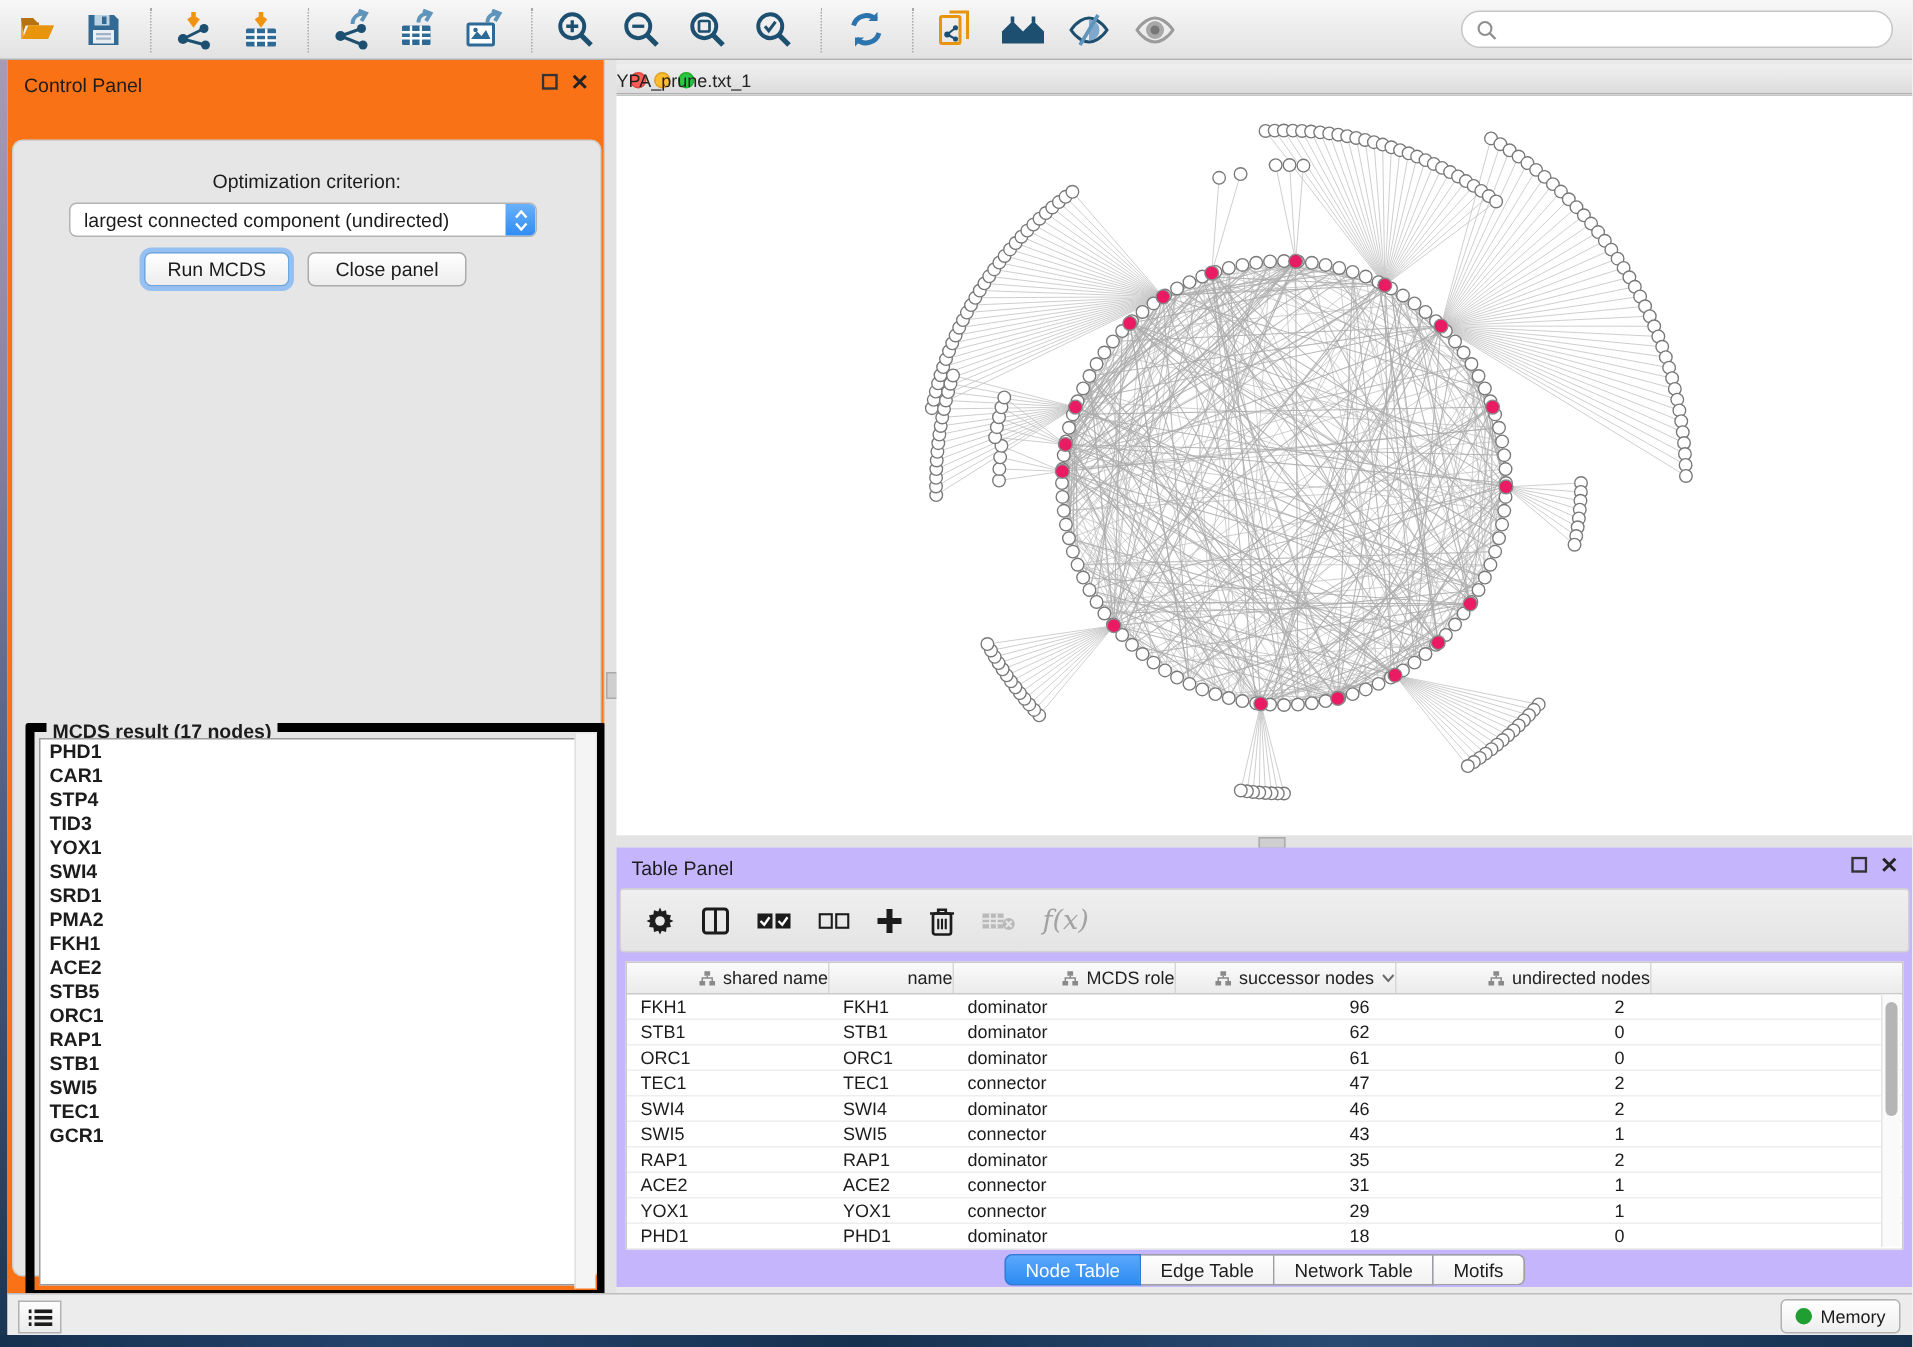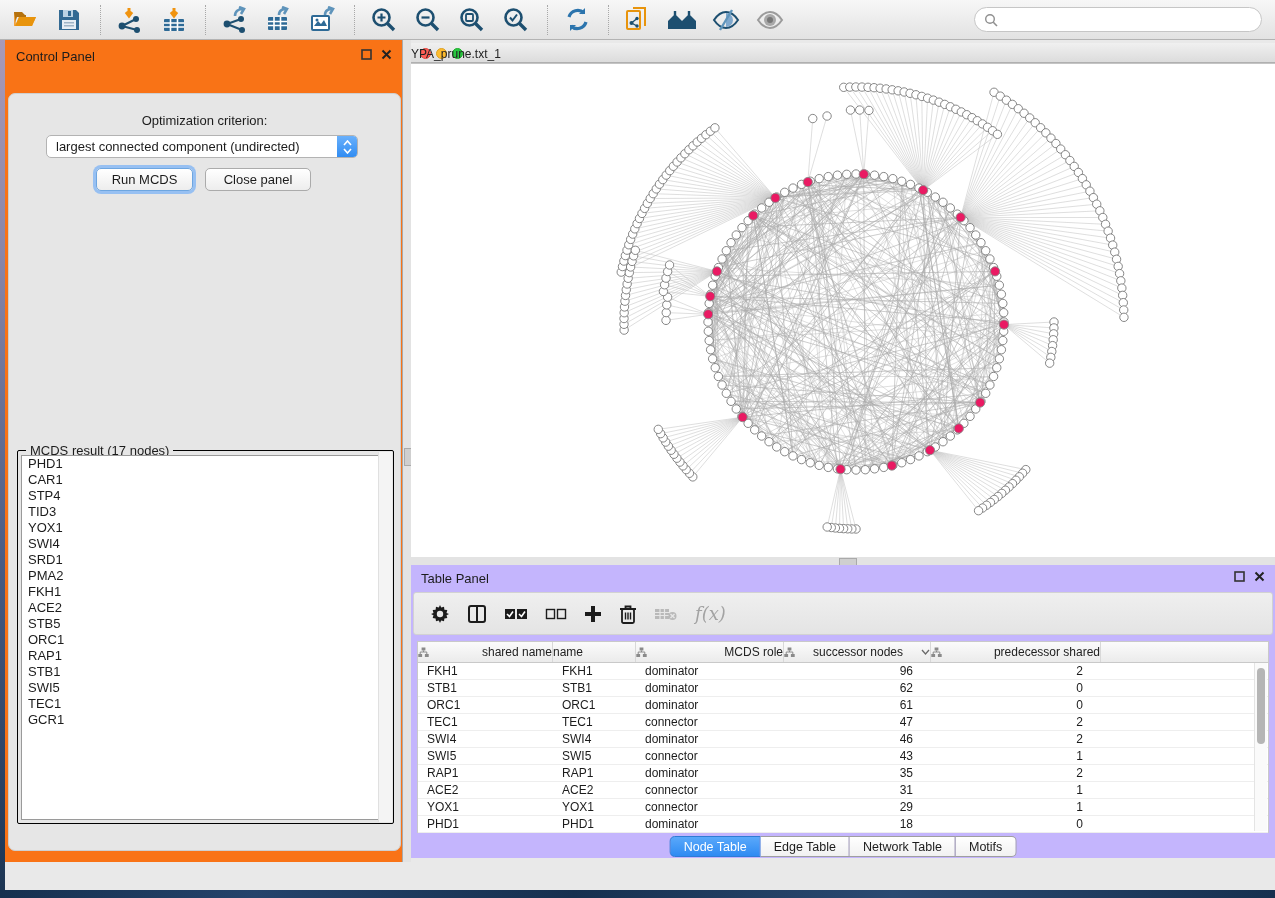--- a/index.html
+++ b/index.html
@@ -25,21 +25,21 @@
   .seg .s:last-child{border-radius:0 5px 5px 0;}
   .seg .s.active{background:linear-gradient(#5aa8fb,#2e8bf2);color:#fff;border-color:#2f7cd4;}
   .cp-tabs{position:absolute;left:50%;top:33px;transform:translateX(-50%);}
   .cp-content{position:absolute;left:3px;top:53px;width:391px;height:756px;background:#e6e6e6;border:1px solid #cfcfcf;border-radius:7px;}
   .opt-label{position:absolute;top:19px;width:100%;text-align:center;font-size:13px;}
   .mac-select{position:absolute;left:37px;top:41px;width:312px;height:23px;background:#fff;border:1px solid #b3b3b3;border-radius:5px;display:flex;align-items:center;box-sizing:border-box;overflow:hidden;}
   .mac-select .val{flex:1;font-size:13px;padding-left:9px;white-space:nowrap;}
   .mac-select .stepper{width:20px;height:23px;background:linear-gradient(#6cb2fc,#2e8bf2);display:flex;flex-direction:column;align-items:center;justify-content:center;gap:2px;}
   .btn{position:absolute;height:23px;background:linear-gradient(#ffffff,#ededed);border:1px solid #ababab;border-radius:5px;font-size:13px;display:flex;align-items:center;justify-content:center;box-sizing:border-box;}
   .btn.focus{box-shadow:0 0 0 3px rgba(85,160,252,.55);border-color:#6ea6e0;}
-  .result-group{position:absolute;left:8px;top:356px;width:375px;height:372px;border:1px solid #000000;border-radius:2px;}
+  .result-group{position:absolute;left:8px;top:388px;width:375px;height:372px;border:6px solid #000000;border-radius:2px;font-weight:bold;}
   .result-label{position:absolute;left:8px;top:-8px;background:#e6e6e6;padding:0 4px;font-size:13px;}
   .result-list{position:absolute;left:3px;top:4px;right:3px;bottom:3px;background:#fff;border:1px solid #9a9a9a;overflow:hidden;}
   .result-list .item{font-size:13px;line-height:16px;padding-left:6px;}
   .result-scroll{position:absolute;right:1px;top:1px;bottom:1px;width:13px;background:#f4f4f4;border-left:1px solid #e0e0e0;}
   
   .v-split{position:absolute;left:403px;top:40px;width:8px;height:822px;background:#e3e3e3;}
   .v-split .grip{position:absolute;left:1px;top:408px;width:6px;height:16px;background:#cfcfcf;border:1px solid #aaa;}
   .h-split{position:absolute;left:411px;top:557px;width:864px;height:8px;background:#e3e3e3;}
   .h-split .grip{position:absolute;left:428px;top:1px;width:16px;height:6px;background:#cfcfcf;border:1px solid #aaa;}
   
@@ -50,21 +50,21 @@
   .net-title{position:absolute;width:100%;text-align:left;top:4px;font-size:12px;color:#222;}
   .net-canvas{position:absolute;left:0;top:23px;width:864px;height:494px;background:#fff;border-top:1px solid #c4c4c4;box-sizing:border-box;}
   
   .table-panel{position:absolute;left:411px;top:565px;width:864px;height:293px;background:#c4b5fd;}
   .tp-title{position:absolute;left:10px;top:6px;font-size:13px;}
   .tp-ctl{position:absolute;right:10px;top:6px;}
   .tp-toolbar{position:absolute;left:2px;top:27px;width:860px;height:43px;background:linear-gradient(#efefef,#e4e4e4);border:1px solid #d2d2d2;border-radius:3px;box-sizing:border-box;display:flex;align-items:center;padding-left:16px;gap:17px;}
   .tp-fx{font-family:"DejaVu Serif",serif;font-style:italic;font-size:18px;color:#a3a3a3;}
   .tbl{position:absolute;left:6px;top:76px;width:852px;height:192px;background:#fff;border:1px solid #c9c9c9;box-sizing:border-box;}
   .tbl-head{display:flex;height:20px;background:linear-gradient(#fbfbfb,#ebebeb);border-bottom:1px solid #c9c9c9;font-size:12px;color:#222;}
-  .hc{display:flex;align-items:center;justify-content:space-between;gap:5px;border-right:1px solid #d8d8d8;box-sizing:border-box;overflow:hidden;}
+  .hc{display:flex;align-items:center;justify-content:flex-end;gap:5px;border-right:1px solid #d8d8d8;box-sizing:border-box;overflow:hidden;}
   .tbl-body .tr{display:flex;height:16px;font-size:12px;border-bottom:1px solid #eeeeee;align-items:center;}
   .td{box-sizing:border-box;overflow:hidden;white-space:nowrap;}
   .td.l{padding-left:9px;text-align:left;}
   .td.r{padding-right:18px;text-align:right;}
   .tbl-scroll{position:absolute;right:1px;top:21px;width:12px;bottom:1px;background:#fafafa;border-left:1px solid #e4e4e4;}
   .tbl-thumb{position:absolute;left:2px;top:5px;width:8px;height:76px;background:#b5b5b5;border-radius:5px;}
   .tp-tabs{position:absolute;left:50%;transform:translateX(-50%);top:271px;}
   
   .status-bar{position:absolute;left:5px;top:862px;width:1270px;height:28px;background:#ececec;border-top:1px solid #bdbdbd;box-sizing:border-box;}
   .list-btn{position:absolute;left:7px;top:4px;width:27px;height:20px;background:linear-gradient(#fdfdfd,#ececec);border:1px solid #b2b2b2;display:flex;align-items:center;justify-content:center;}
@@ -1264,21 +1264,21 @@
         </div>
         <div class="hc" style="width:170px;">
           <svg width="11" height="11" viewBox="0 0 11 11">
               <g fill="#8a8a8a">
                 <rect x="3.6" y="0.5" width="3.8" height="3"></rect>
                 <rect x="0.3" y="7" width="3.8" height="3"></rect>
                 <rect x="6.9" y="7" width="3.8" height="3"></rect>
               </g>
               <path d="M5.5 3.5V5M2.2 7V5h6.6v2" stroke="#8a8a8a" fill="none"></path>
             </svg>
-          <span>predecessor shared</span>
+          <span>undirected nodes</span>
         </div>
         <div class="hc" style="flex:1;border-right:none;"></div>
       </div>
       <div class="tbl-body">
           <div class="tr">
             <div class="td l" style="width: 135px;">FKH1</div>
             <div class="td l" style="width: 83px;">FKH1</div>
             <div class="td l" style="width: 148px;">dominator</div>
             <div class="td r" style="width: 147px;">96</div>
             <div class="td r" style="width: 170px;">2</div>
@@ -1352,14 +1352,32 @@
         </div>
     </div>
     <div class="seg tp-tabs">
       <div class="s active">Node Table</div>
       <div class="s">Edge Table</div>
       <div class="s">Network Table</div>
       <div class="s">Motifs</div>
     </div>
   </div>
 
+  <div class="status-bar">
+    <div class="list-btn">
+      <svg width="16" height="13" viewBox="0 0 16 13">
+          <g fill="#1c1c1c">
+            <rect x="0" y="1" width="2" height="2.4"></rect>
+            <rect x="4" y="1" width="12" height="2.4"></rect>
+            <rect x="0" y="5.3" width="2" height="2.4"></rect>
+            <rect x="4" y="5.3" width="12" height="2.4"></rect>
+            <rect x="0" y="9.6" width="2" height="2.4"></rect>
+            <rect x="4" y="9.6" width="12" height="2.4"></rect>
+          </g>
+        </svg>
+    </div>
+    <div class="mem-btn">
+      <div class="mem-dot"></div>
+      <span>Memory</span>
+    </div>
+  </div>
 
 </div>
 
 </body></html>

